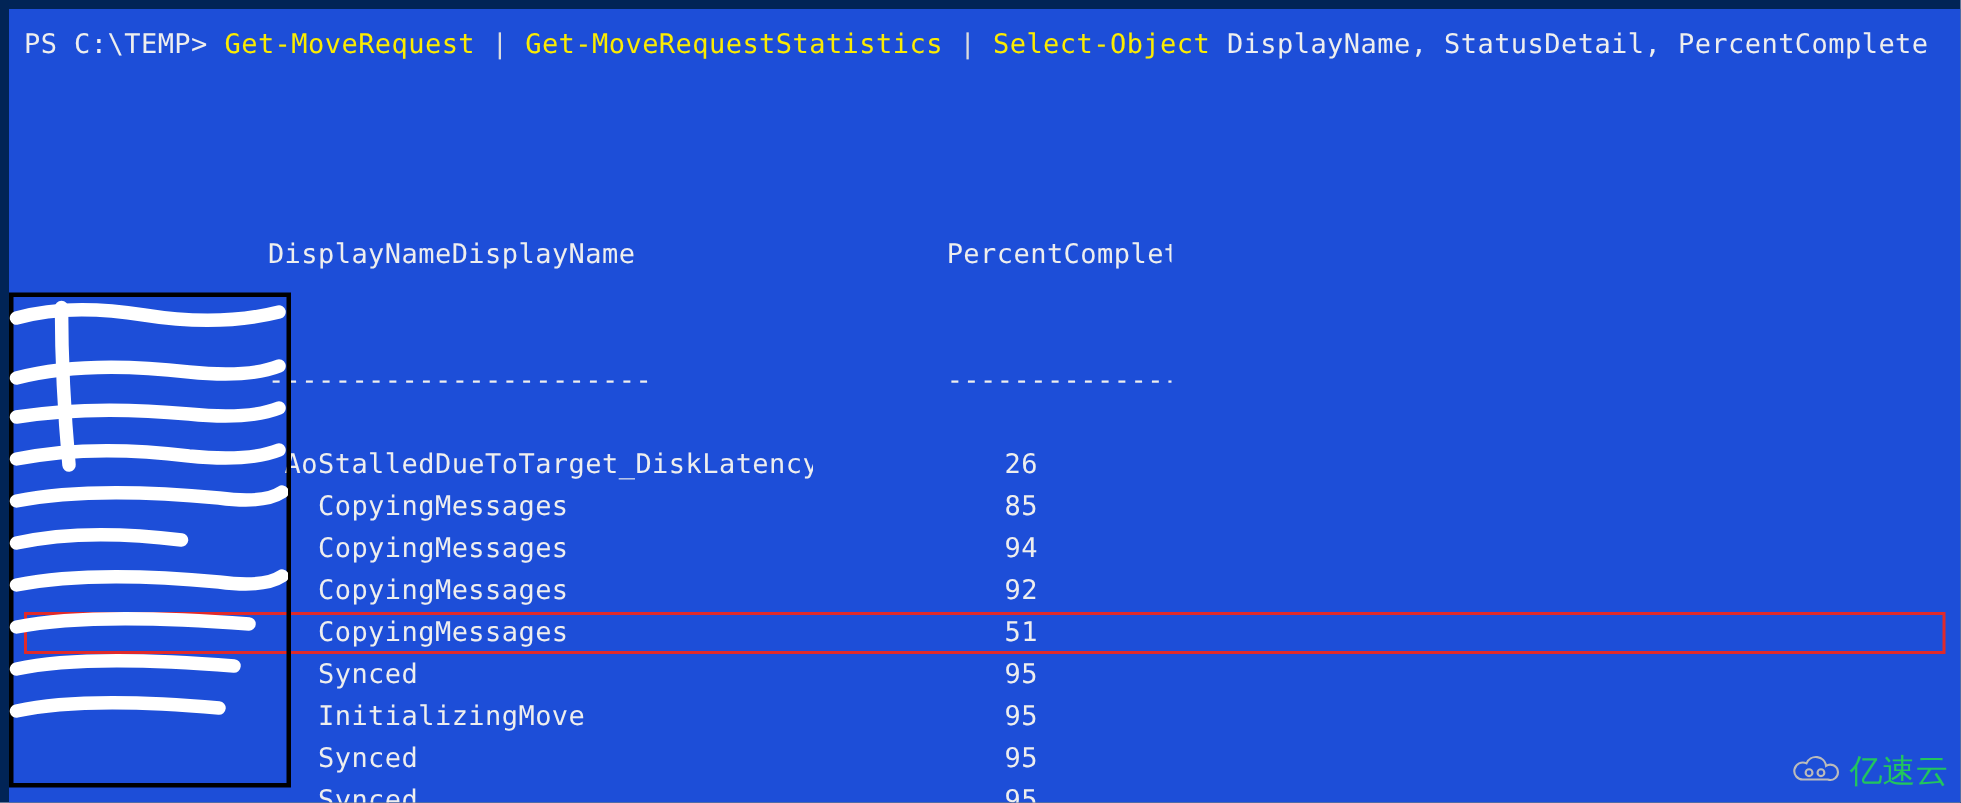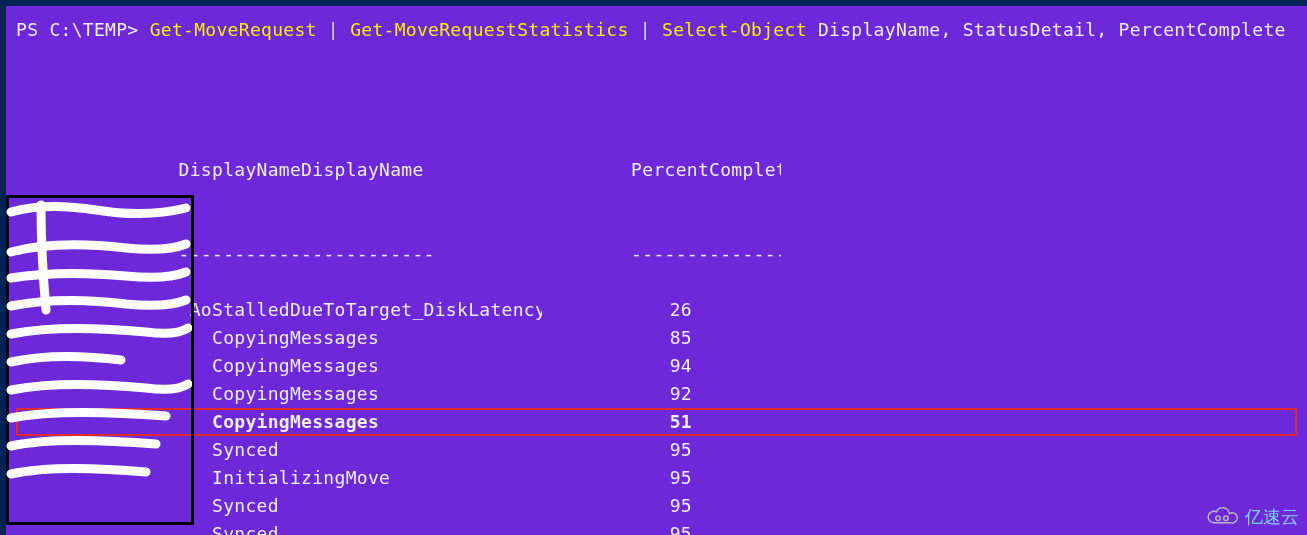--- a/index.html
+++ b/index.html
@@ -10,21 +10,21 @@
       overflow: hidden;
     }
     .terminal-wrap {
       position: relative;
       width: 1307px;
       height: 535px;
       background: #012456;
       padding: 6px 0 0 6px;
     }
     .terminal {
-      background: #6d28d9;
+      background: #1d4ed8;
       color: #eeeeee;
       padding: 10px 10px 10px 10px;
       width: 100%;
       height: 100%;
       line-height: 28px;
       letter-spacing: .3px;
       filter: blur(.25px);
     }
     .prompt-line { margin-bottom: 28px; }
     .prompt { color: #eeeeee; }
@@ -38,21 +38,20 @@
     }
     .row { display: block; height: 28px; line-height: 28px; white-space: pre; }
     .cell-name   { display:inline-block; width: 196px; overflow:hidden; vertical-align:top;text-align:right; }
     .cell-status { display:inline-block; width: 330px; overflow:hidden; vertical-align:top; }
     .cell-pct    { display:inline-block; width: 150px; text-align:right; overflow:hidden; vertical-align:top; }
     .header .cell-pct { text-align:left; }
     .dashrow .cell-pct { text-align:left; }
     .highlightrow {
       outline: 2px solid #e02a2a;
       outline-offset: -2px;
-      font-weight: bold;
     }
 
     
     .redact-box {
       position: absolute;
       left: 6px;
       top: 195px;
       width: 188px;
       height: 330px;
       border: 3px solid #000000;
@@ -60,23 +59,23 @@
     }
     .scrib { position:absolute; pointer-events:none; }
 
     .watermark {
       position: absolute;
       right: 8px;
       bottom: 6px;
       display:flex;
       align-items:center;
       gap:6px;
-      color:#7dd3fc;
+      color:#22c55e;
       font-family: Liberation Serif, serif;
-      font-size: 18px;
+      font-size: 22px;
       pointer-events:none;
     }
     .watermark svg { width:34px; height:22px; }
   </style>
 </head>
 <body>
 
 <div class="terminal-wrap">
   <div class="terminal">
 

